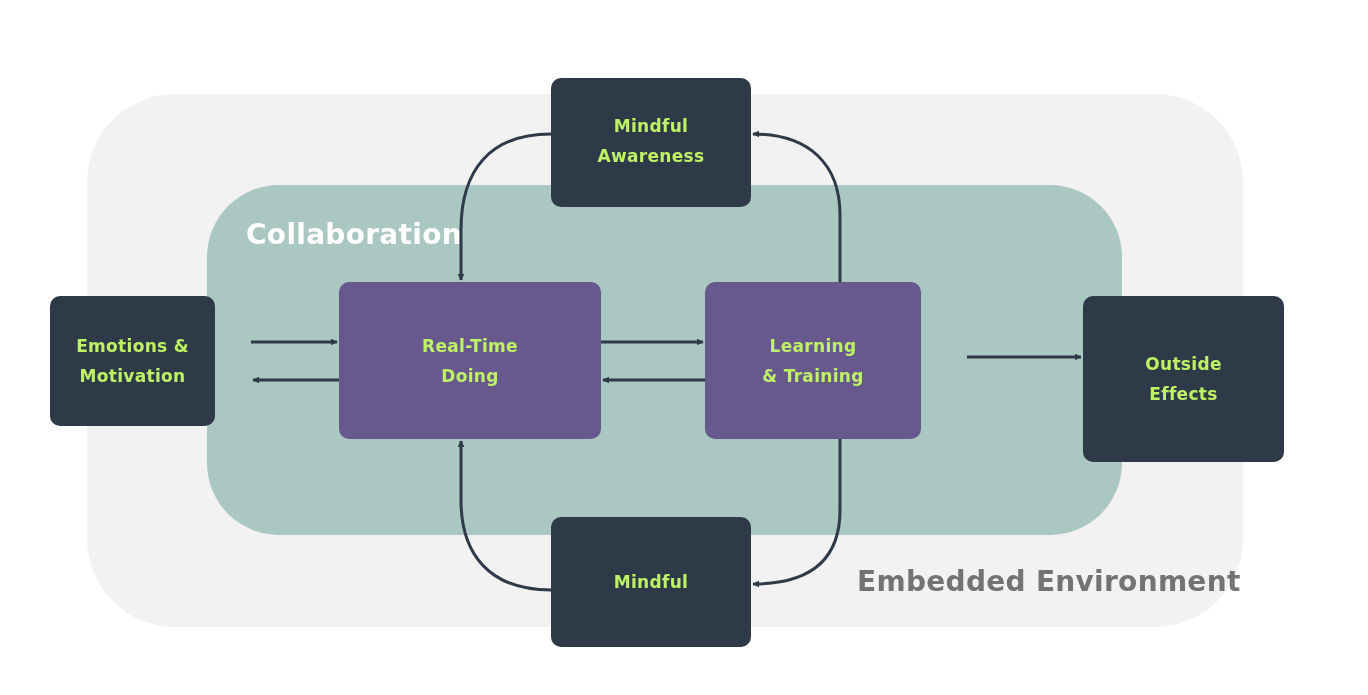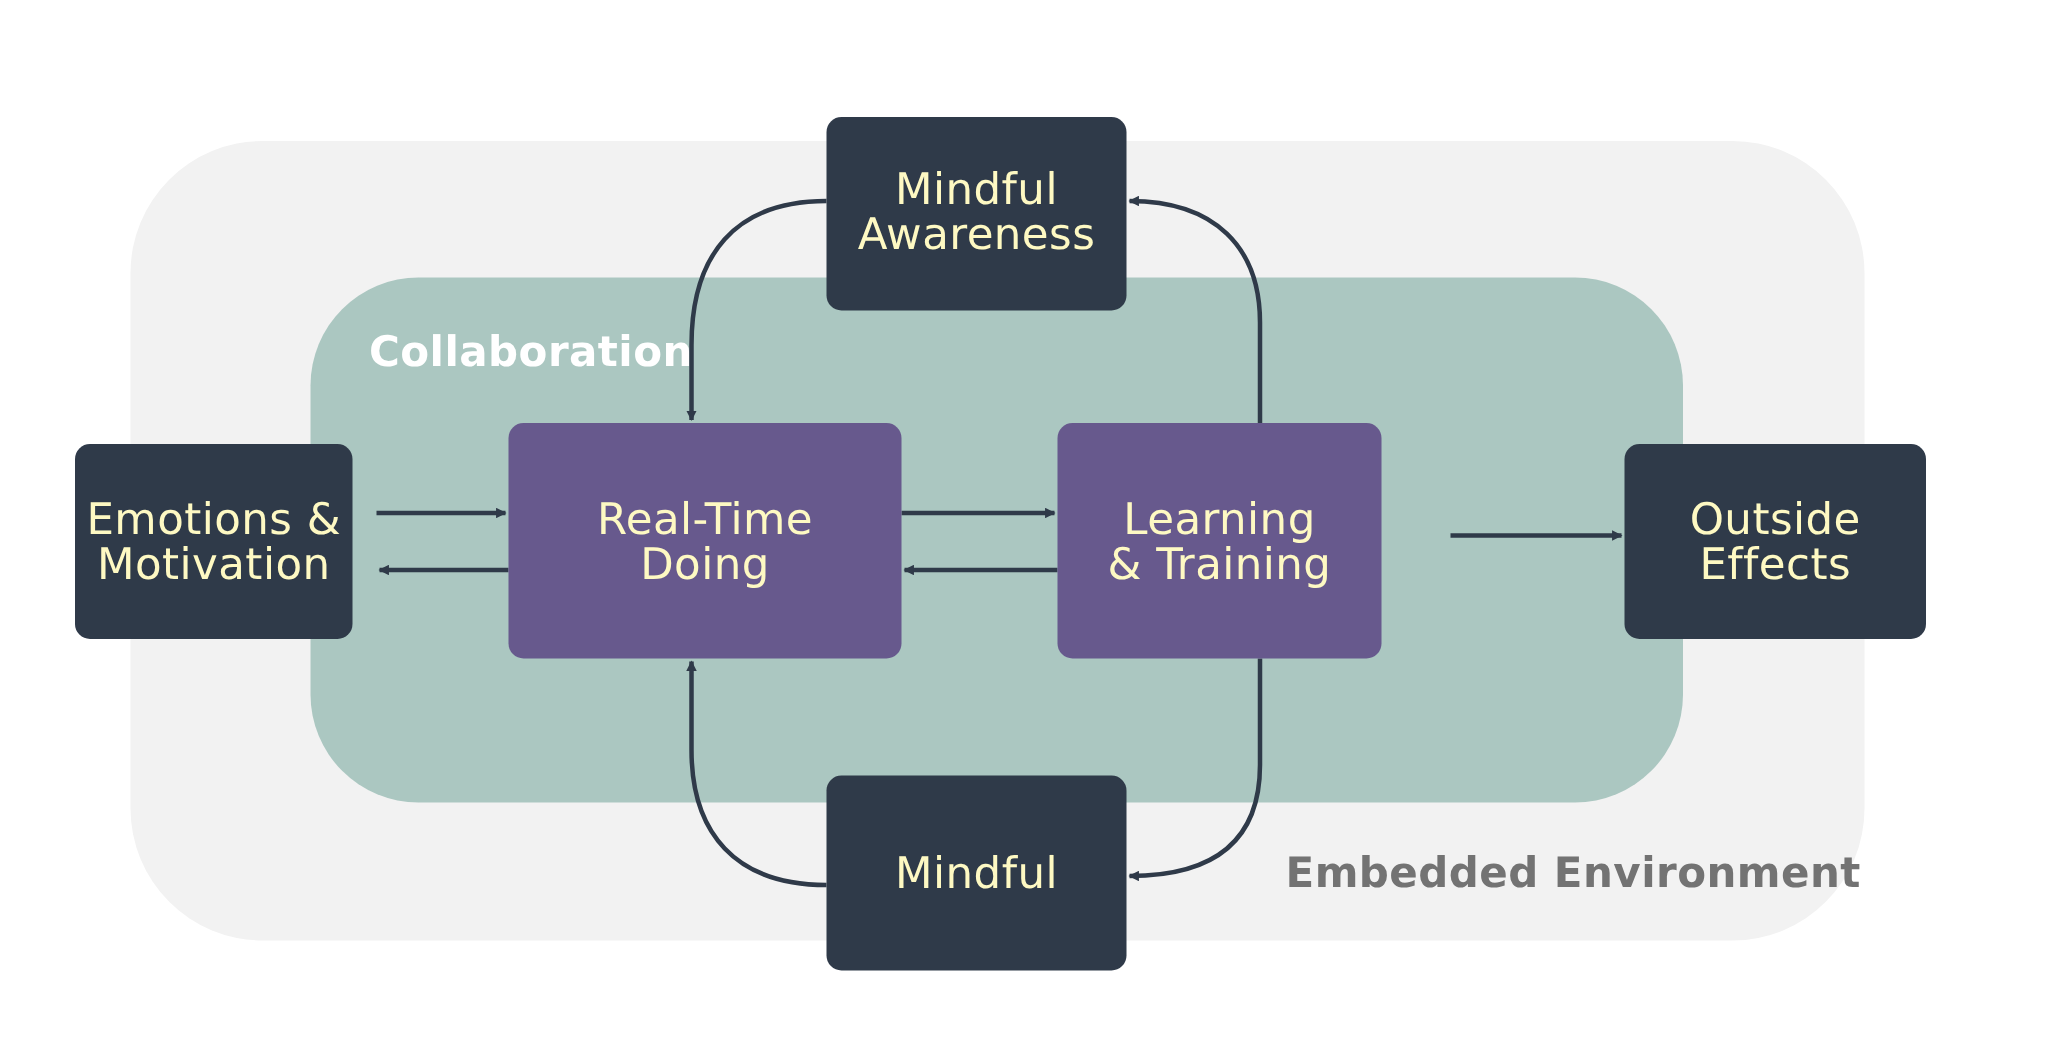--- a/index.html
+++ b/index.html
@@ -6,27 +6,27 @@
     body { width: 1368px; height: 695px; position: relative; overflow: hidden;
            font-family: "DejaVu Sans", sans-serif; }
     .region { position: absolute; }
     #outer { left: 87px; top: 94px; width: 1156px; height: 533px; background: #f2f2f2; border-radius: 88px; }
     #inner { left: 207px; top: 185px; width: 915px; height: 350px; background: #abc7c1; border-radius: 72px; }
     .label { position: absolute; font-weight: bold; font-size: 28px; letter-spacing: 0.3px; }
     #collab-label { left: 246px; top: 218px; color: #ffffff; }
     #env-label { left: 857px; top: 565px; color: #737373; }
     svg#arrows { position: absolute; left: 0; top: 0; }
     .node { position: absolute; border-radius: 10px; display: flex; align-items: center; justify-content: center;
-            text-align: center; color: #fef9c3; font-weight: normal; font-size: 29px; line-height: 30px; letter-spacing: 0.3px; }
+            text-align: center; color: #bef264; font-weight: bold; font-size: 17px; line-height: 30px; letter-spacing: 0.3px; }
     .dark { background: #2f3a49; }
     .purple { background: #67598d; }
-    #n-emotions { left: 50px; top: 296px; width: 185px; height: 130px; }
+    #n-emotions { left: 50px; top: 296px; width: 165px; height: 130px; }
     #n-realtime { left: 339px; top: 282px; width: 262px; height: 157px; }
     #n-learning { left: 705px; top: 282px; width: 216px; height: 157px; }
-    #n-outside { left: 1083px; top: 296px; width: 201px; height: 130px; }
+    #n-outside { left: 1083px; top: 296px; width: 201px; height: 166px; }
     #n-mindful { left: 551px; top: 78px; width: 200px; height: 129px; align-items: flex-start; padding-top: 0; }
     #n-mindful span { margin-top: 33px; }
     #n-mindset { left: 551px; top: 517px; width: 200px; height: 130px; }
     .node span { white-space: pre-line; }
   </style>
 </head>
 <body>
 
 <div class="region" id="outer"></div>
 <div class="region" id="inner"></div>

